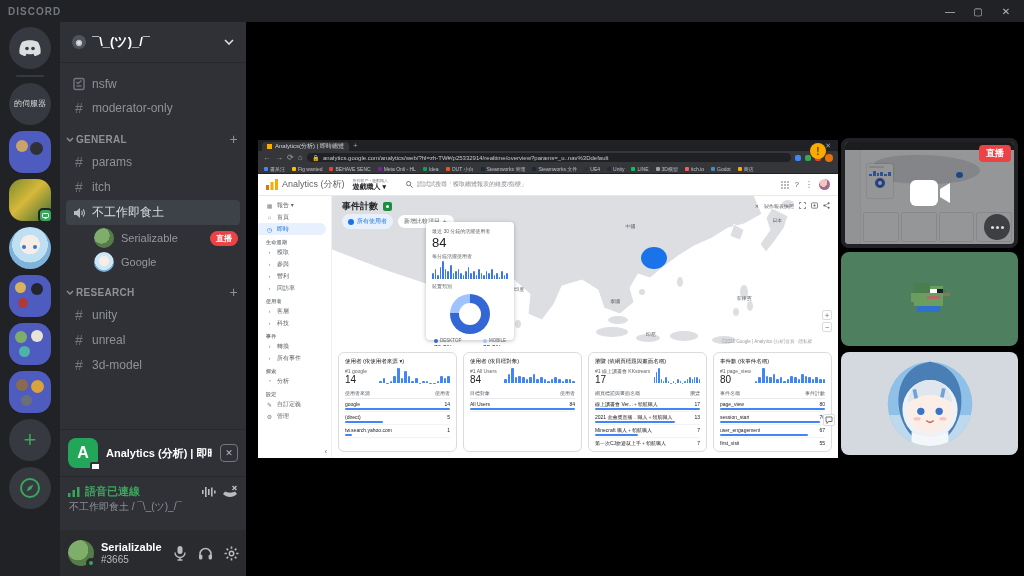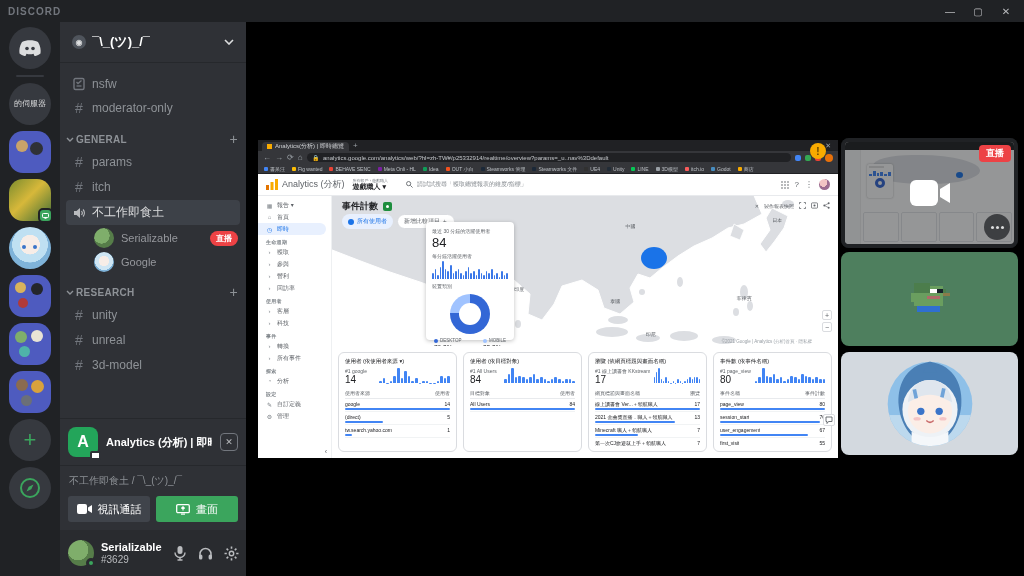--- a/index.html
+++ b/index.html
@@ -338,47 +338,49 @@
       </div>
     </div>
 
     <div class="activity">
       <div class="act-icon">A<span class="sub"></span></div>
       <div class="act-title">Analytics (分析) | 即時…</div>
       <div class="act-close">✕</div>
     </div>
 
     <div class="voicebar">
+      <div class="v-row1">
+        <svg width="12" height="10" viewBox="0 0 12 10">
+            <rect x="0" y="6" width="2.5" height="4" fill="#3ba55d"></rect>
+            <rect x="4.5" y="3" width="2.5" height="7" fill="#3ba55d"></rect>
+            <rect x="9" y="0" width="2.5" height="10" fill="#3ba55d"></rect>
+          </svg>
+        <span class="v-status">語音已連線</span>
+        <svg width="16" height="12" viewBox="0 0 16 12">
+            <rect x="1" y="4" width="1.6" height="4" fill="#b9bbbe"></rect>
+            <rect x="4" y="1" width="1.6" height="10" fill="#b9bbbe"></rect>
+            <rect x="7" y="3" width="1.6" height="6" fill="#b9bbbe"></rect>
+            <rect x="10" y="1.5" width="1.6" height="9" fill="#b9bbbe"></rect>
+            <rect x="13" y="4.5" width="1.6" height="3" fill="#b9bbbe"></rect>
+          </svg>
+        <svg width="16" height="14" viewBox="0 0 16 14">
+            <path d="M1 9 C5 13 11 13 15 9 L13 6.5 C10.5 8 5.5 8 3 6.5 Z" fill="#b9bbbe"></path>
+            <path d="M10.5 1 L14.5 5 M14.5 1 L10.5 5" stroke="#b9bbbe" stroke-width="1.4"></path>
+          </svg>
+      </div>
       <div class="v-sub">不工作即食土 / ¯\_(ツ)_/¯</div>
-      <div class="v-actions">
-        <div class="v-btn v-dark">
-          <svg width="15" height="10" viewBox="0 0 15 10">
-              <rect x="0" y="0" width="10" height="10" rx="2" fill="#fff"></rect>
-              <path d="M11 3.5 L15 1 V9 L11 6.5 Z" fill="#fff"></path>
-            </svg>
-          <span>視訊通話</span>
-        </div>
-        <div class="v-btn v-green">
-          <svg width="14" height="11" viewBox="0 0 14 11">
-              <rect x="0.7" y="0.7" width="12.6" height="8" rx="1.2" fill="none" stroke="#fff" stroke-width="1.3"></rect>
-              <path d="M7 6.5 V3 M5.3 4.5 L7 2.8 L8.7 4.5" stroke="#fff" stroke-width="1.2" fill="none"></path>
-              <rect x="5" y="9.5" width="4" height="1.2" fill="#fff"></rect>
-            </svg>
-          <span>畫面</span>
-        </div>
-      </div>
     </div>
 
     <div class="userbar">
       <span class="avatar-s av-pepe">
           <span class="status-dot"></span>
         </span>
       <div>
         <div class="u-name">Serializable</div>
-        <div class="u-tag">#3629</div>
+        <div class="u-tag">#3665</div>
       </div>
       <div class="u-icons">
         <div class="u-ic">
           <svg width="14" height="16" viewBox="0 0 14 16">
               <rect x="4.5" y="1" width="5" height="8" rx="2.5" fill="#b9bbbe"></rect>
               <path d="M2 7.5 a5 5 0 0 0 10 0" stroke="#b9bbbe" stroke-width="1.4" fill="none"></path>
               <path d="M7 12.5 V15 M4.5 15 h5" stroke="#b9bbbe" stroke-width="1.4"></path>
             </svg>
         </div>
         <div class="u-ic">

